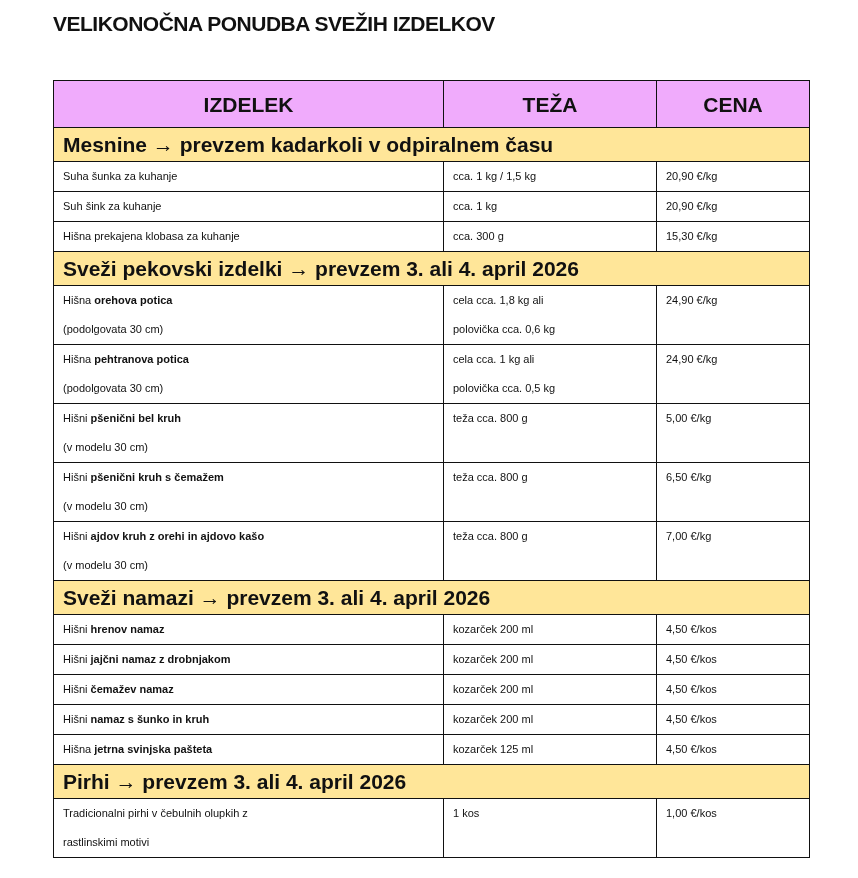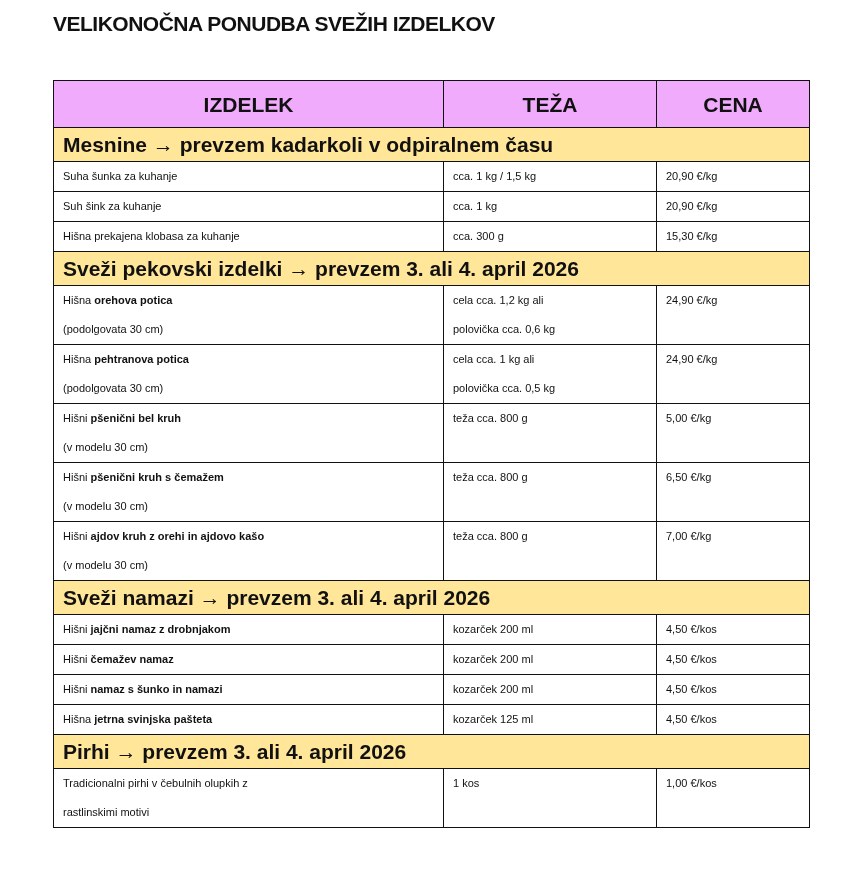--- a/index.html
+++ b/index.html
@@ -50,21 +50,21 @@
       <tr>
         <td><span style="white-space: pre;">Hišna prekajena klobasa za kuhanje</span></td>
         <td><span>cca. 300 g</span></td>
         <td class="price">15,30 €/kg</td>
       </tr>
       <tr class="section">
         <td colspan="3">Sveži pekovski izdelki → prevzem 3. ali 4. april 2026</td>
       </tr>
       <tr>
         <td><span style="white-space: pre;">Hišna </span><span class="b">orehova potica</span><br><span>(podolgovata 30 cm)</span></td>
-        <td><span>cela cca. 1,2 kg ali</span><br><span>polovička cca. 0,6 kg</span></td>
+        <td><span>cela cca. 1,8 kg ali</span><br><span>polovička cca. 0,6 kg</span></td>
         <td class="price">24,90 €/kg</td>
       </tr>
       <tr>
         <td><span style="white-space: pre;">Hišna </span><span class="b">pehtranova potica</span><br><span>(podolgovata 30 cm)</span></td>
         <td><span>cela cca. 1 kg ali</span><br><span>polovička cca. 0,5 kg</span></td>
         <td class="price">24,90 €/kg</td>
       </tr>
       <tr>
         <td><span style="white-space: pre;">Hišni </span><span class="b">pšenični bel kruh</span><br><span>(v modelu 30 cm)</span></td>
         <td><span>teža cca. 800 g</span></td>
@@ -77,31 +77,36 @@
       </tr>
       <tr>
         <td><span style="white-space: pre;">Hišni </span><span class="b">ajdov kruh z orehi in ajdovo kašo</span><br><span>(v modelu 30 cm)</span></td>
         <td><span>teža cca. 800 g</span></td>
         <td class="price">7,00 €/kg</td>
       </tr>
       <tr class="section">
         <td colspan="3">Sveži namazi → prevzem 3. ali 4. april 2026</td>
       </tr>
       <tr>
+        <td><span style="white-space: pre;">Hišni </span><span class="b">hrenov namaz</span></td>
+        <td><span>kozarček 200 ml</span></td>
+        <td class="price">4,50 €/kos</td>
+      </tr>
+      <tr>
         <td><span style="white-space: pre;">Hišni </span><span class="b">jajčni namaz z drobnjakom</span></td>
         <td><span>kozarček 200 ml</span></td>
         <td class="price">4,50 €/kos</td>
       </tr>
       <tr>
         <td><span style="white-space: pre;">Hišni </span><span class="b">čemažev namaz</span></td>
         <td><span>kozarček 200 ml</span></td>
         <td class="price">4,50 €/kos</td>
       </tr>
       <tr>
-        <td><span style="white-space: pre;">Hišni </span><span class="b">namaz s šunko in namazi</span></td>
+        <td><span style="white-space: pre;">Hišni </span><span class="b">namaz s šunko in kruh</span></td>
         <td><span>kozarček 200 ml</span></td>
         <td class="price">4,50 €/kos</td>
       </tr>
       <tr>
         <td><span style="white-space: pre;">Hišna </span><span class="b">jetrna svinjska pašteta</span></td>
         <td><span>kozarček 125 ml</span></td>
         <td class="price">4,50 €/kos</td>
       </tr>
       <tr class="section">
         <td colspan="3">Pirhi → prevzem 3. ali 4. april 2026</td>

